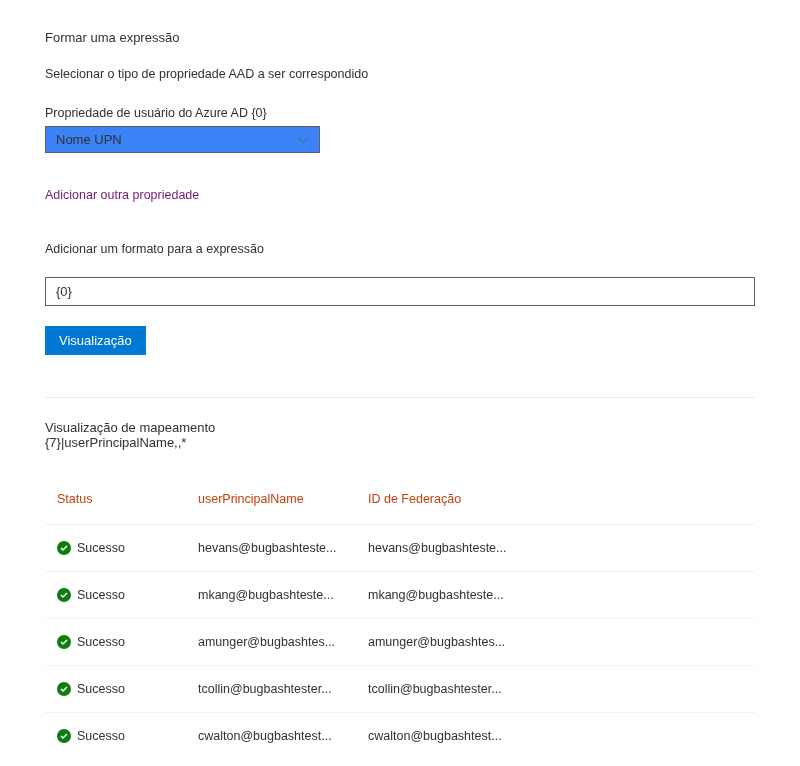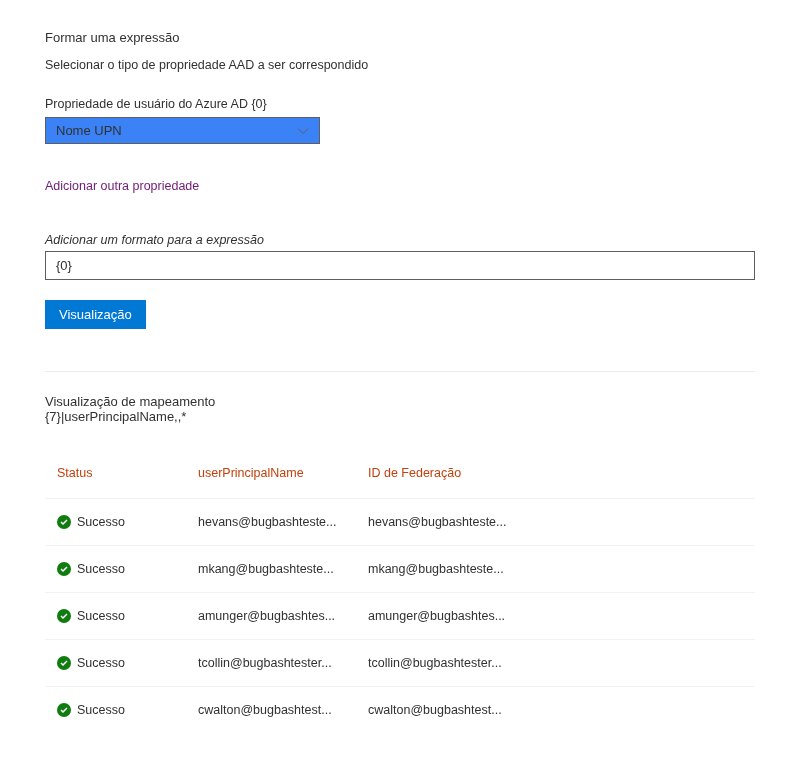--- a/index.html
+++ b/index.html
@@ -11,21 +11,21 @@
       font-family: 'Segoe UI', Tahoma, Geneva, sans-serif;
       font-size: 13px;
       color: #323130;
       padding: 30px 45px;
       background: #fff;
       width: 800px;
     }
     .section-title {
       font-size: 13px;
       font-weight: 400;
-      margin-bottom: 13px;
+      margin-bottom: 22px;
     }
     .section-subtitle {
       font-size: 12.5px;
       font-weight: 400;
       margin-bottom: 25px;
     }
     .field-label {
       font-size: 12.5px;
       font-weight: 400;
       margin-bottom: 6px;
@@ -119,22 +119,21 @@
       padding-left: 12px !important;
     }
     .col-upn {
       width: 170px;
     }
     .col-fed {
       width: auto;
     }
     .format-label {
       font-size: 12.5px;
-      margin-bottom: 4px;
-      font-style: italic;
+      margin-bottom: 21px;
     }
   </style>
 </head>
 <body>
 
 
 
 <div class="section-title">Formar uma expressão</div>
 <div class="section-subtitle">Selecionar o tipo de propriedade AAD a ser correspondido</div>
 

